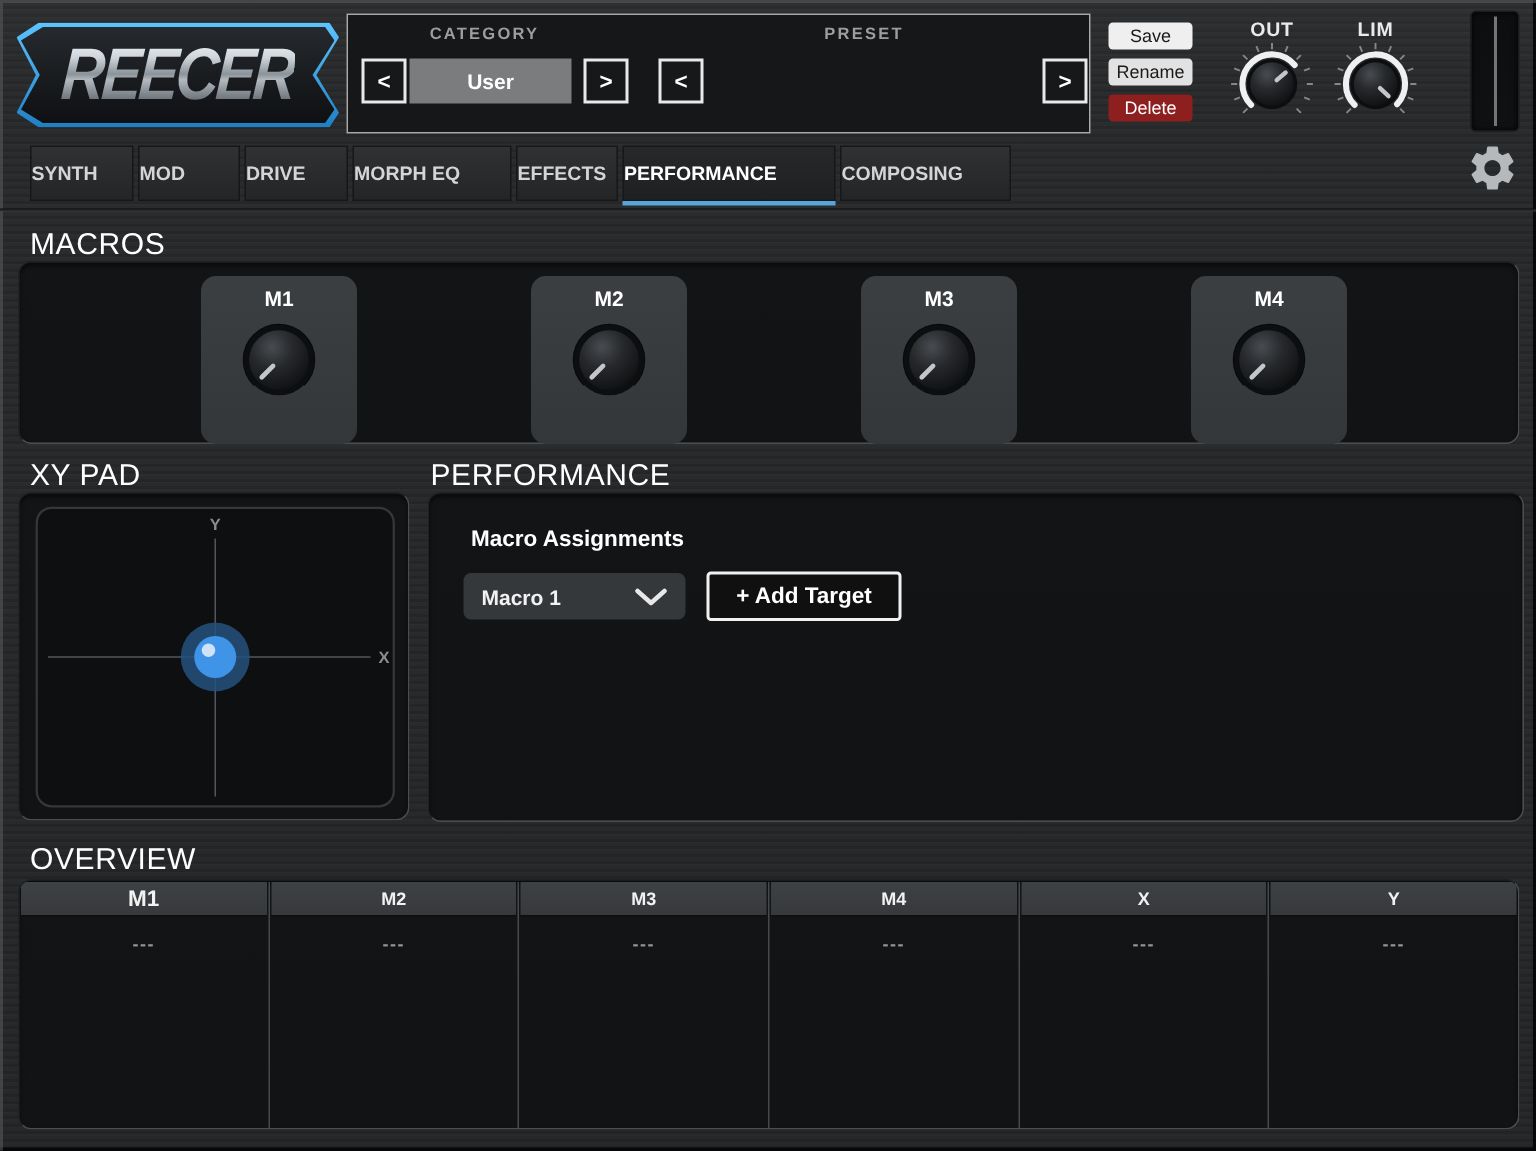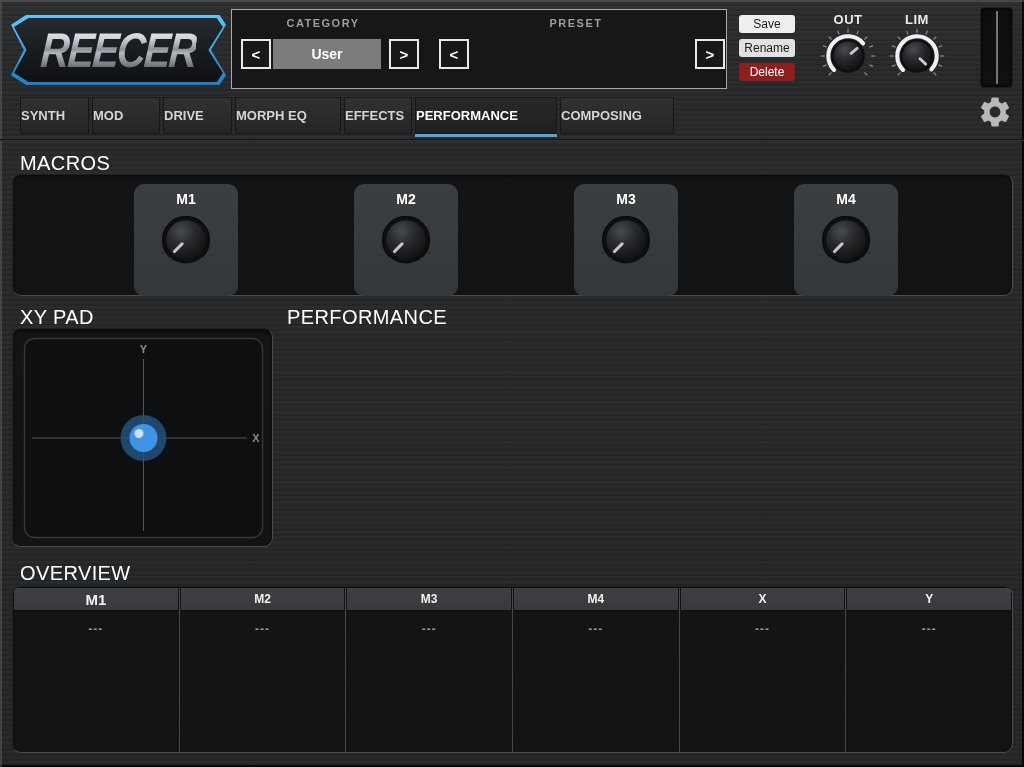--- a/index.html
+++ b/index.html
@@ -258,20 +258,30 @@
       <text x="233" y="105" fill="#8a8e92" font-size="11" font-weight="bold" text-anchor="middle">X</text>
       <g transform="translate(120.5 101)">
         <circle r="23" fill="#24517c" opacity="0.85"></circle>
         <circle r="14" fill="var(--xy-dot,#3f94e8)"></circle>
         <circle cx="-4.5" cy="-4.5" r="4.5" fill="#cfe2f7"></circle>
       </g>
     </svg>
   </div>
 
   <div class="sec-label" style="left:287px;top:306px">PERFORMANCE</div>
+  <div class="panel" style="left:285px;top:328px;width:731px;height:220px">
+    <div class="assign-sub">Macro Assignments</div>
+    <div class="dropdown">
+      <span>Macro 1</span>
+      <svg class="chev" width="22" height="12" viewBox="0 0 22 12">
+        <polyline points="2,2 11,10 20,2" fill="none" stroke="#e8e8e8" stroke-width="3" stroke-linecap="round" stroke-linejoin="round"></polyline>
+      </svg>
+    </div>
+    <div class="add-target">+ Add Target</div>
+  </div>
 
   <div class="sec-label" style="left:20px;top:562px">OVERVIEW</div>
   <div class="panel ov-panel" style="left:12px;top:586px;width:1001px;height:167px">
     <div class="ov-col">
       <div class="ov-head">M1</div>
       <div class="ov-val">---</div>
     </div>
     <div class="ov-col">
       <div class="ov-head">M2</div>
       <div class="ov-val">---</div>

